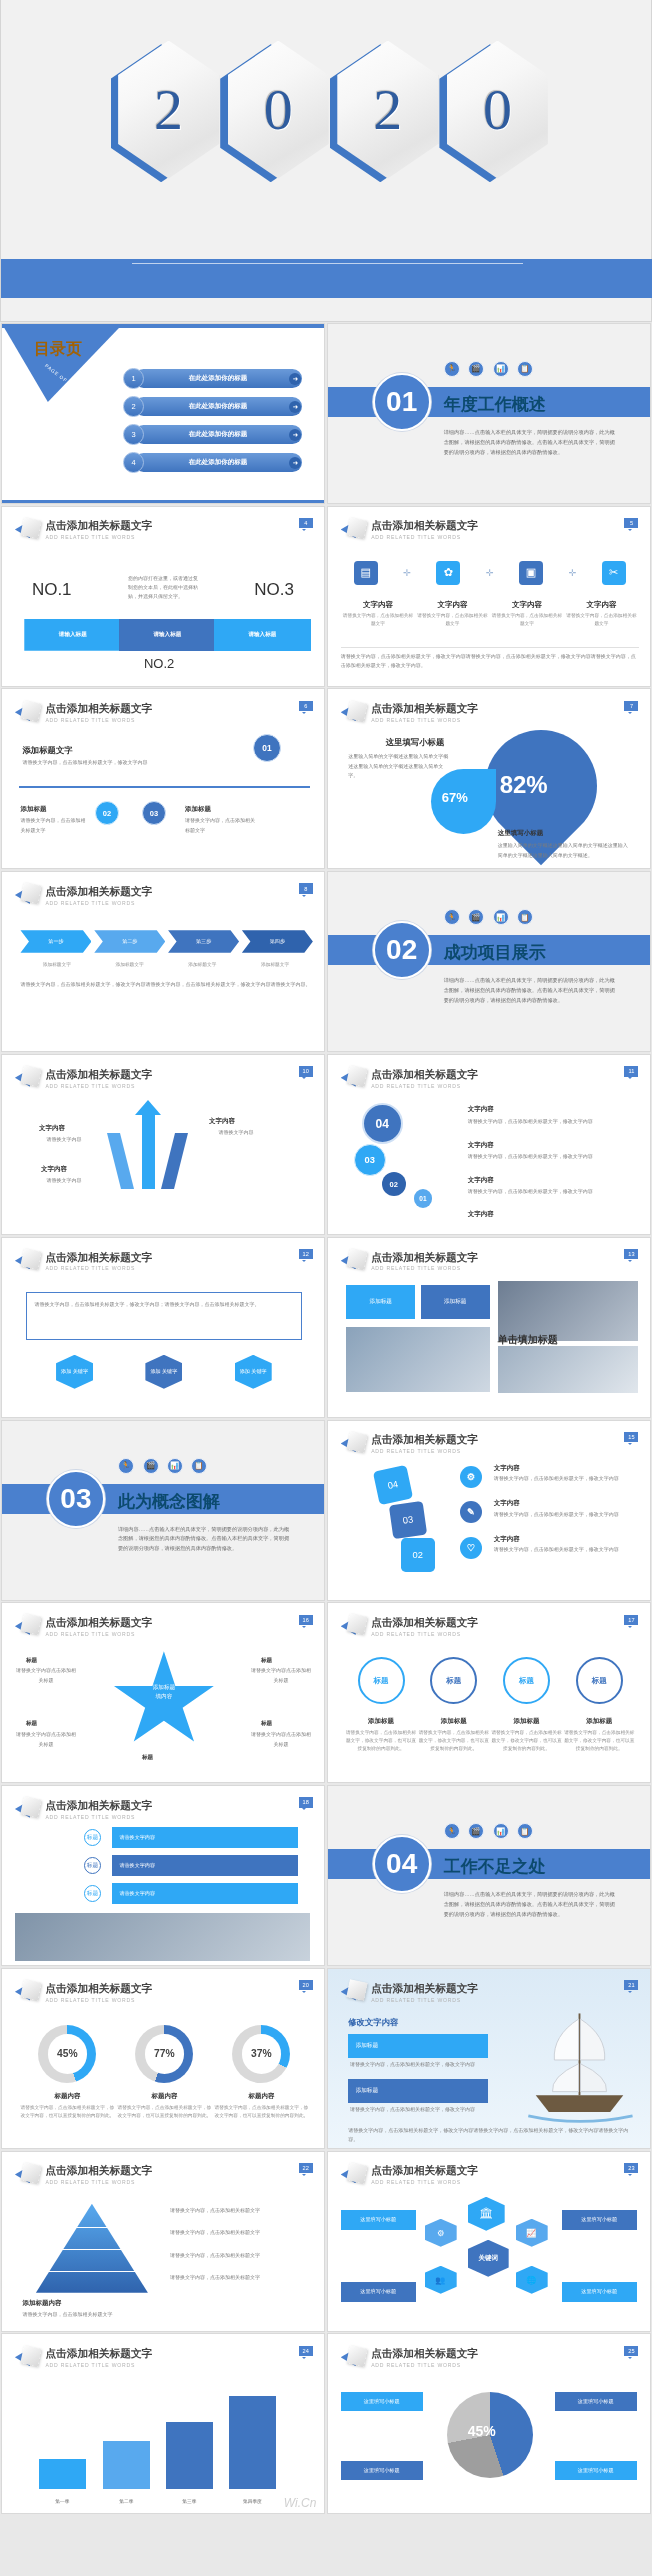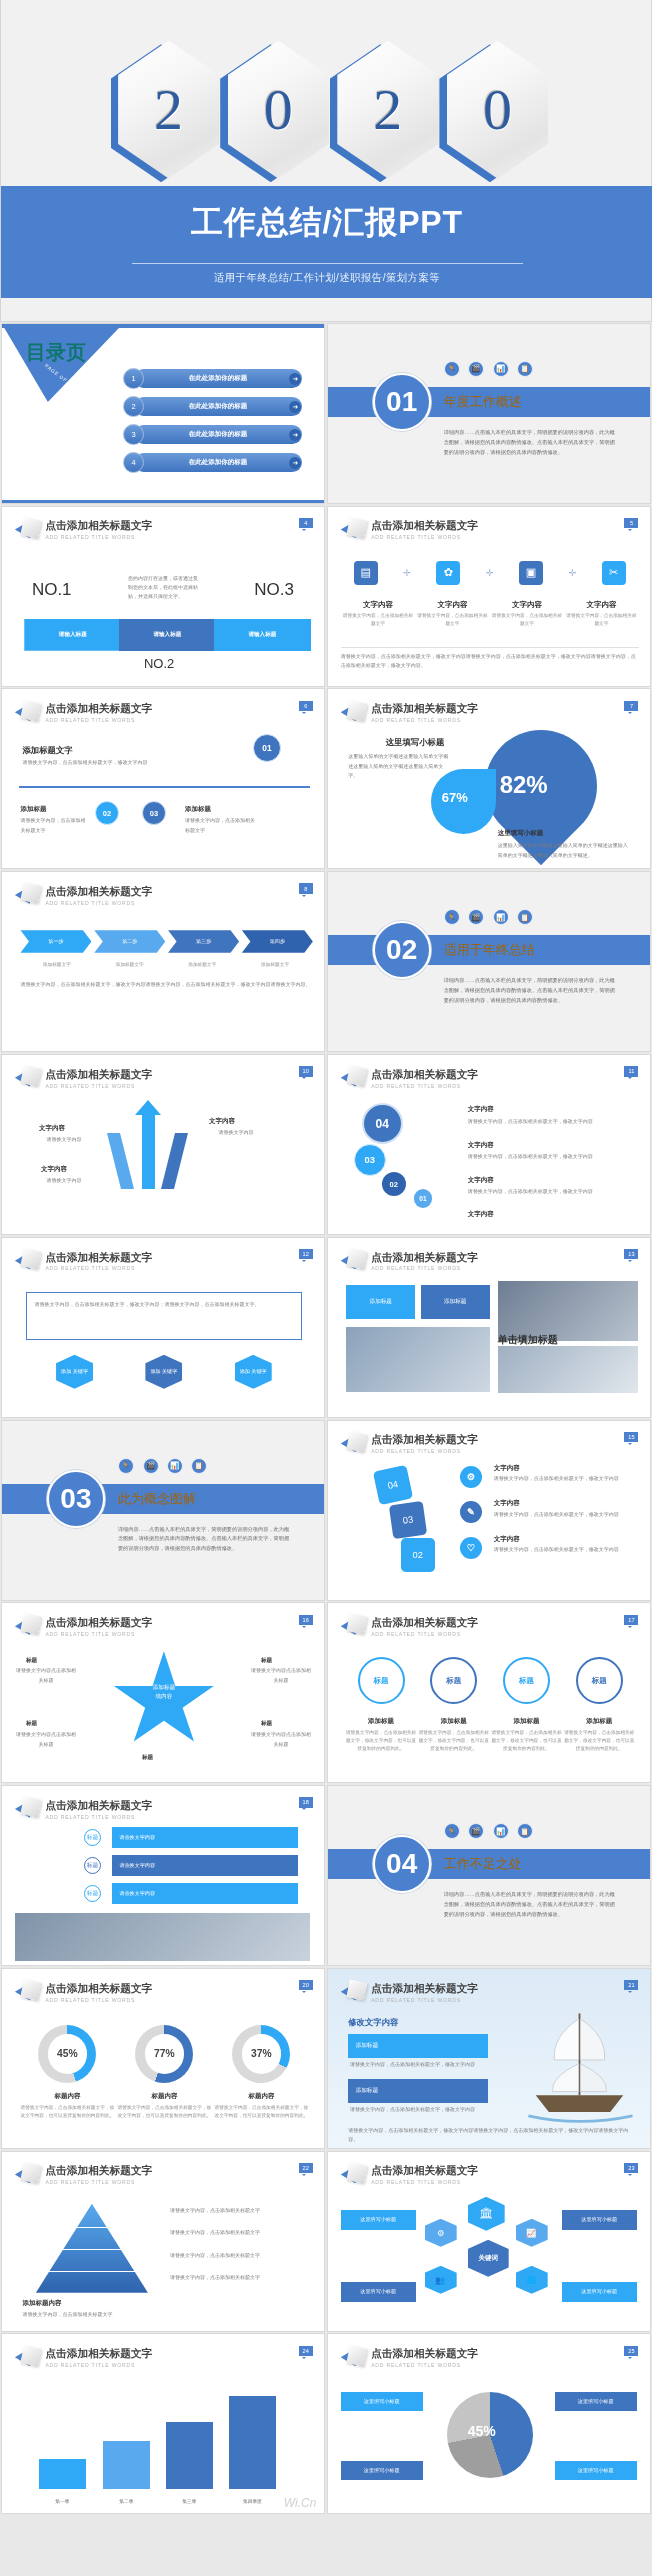--- a/index.html
+++ b/index.html
@@ -53,33 +53,33 @@
   .pgbadge:after{content:'';position:absolute;bottom:-2.8px;left:3.7px;border-left:2.8px solid transparent;border-right:2.8px solid transparent;border-top:2.8px solid #4a80ce;}
 
   
   .sec-icons { position:absolute; top:37px; left:0; width:100%; display:flex; justify-content:center; gap:8.4px;}
   .sec-ic { width:16px; height:16px; border-radius:50%; background:#4a80ce; color:#fff; font-size:7.5px;
     display:flex; align-items:center; justify-content:center; border:0.9px solid #e9eef7;}
   .sec-band { position:absolute; left:0; top:63px; width:100%; height:30px; background:#4a80ce;}
   .sec-circle { position:absolute; left:45px; top:49px; width:58px; height:58px; border-radius:50%;
     background:#4a80ce; border:2.8px solid #fff; box-shadow:0 0 0 0.9px #cfd8e6;
     display:flex; align-items:center; justify-content:center; color:#fff; font-size:28px; font-weight:bold;}
-  .sec-title { position:absolute; left:116px; top:69px; color:#a16207; font-size:13px; font-weight:normal;}
+  .sec-title { position:absolute; left:116px; top:69px; color:#0c4a6e; font-size:17px; font-weight:bold;}
   .sec-desc { position:absolute; left:116px; top:104px; width:172px; font-size:5.2px; color:#6c6c6c; line-height:1.9;}
 
   
   .bodytxt { font-size:5px; color:#7c7c7c; line-height:1.85;}
   .h3 { font-size:8.4px; font-weight:bold; color:#333; }
   .capt { font-size:7.5px; font-weight:bold; color:#333; text-align:center;}
   .capt-s { font-size:4.7px; color:#8d8d8d; text-align:center; line-height:1.7; margin-top:2.8px;}
 
   
   .toc-tri { position:absolute; left:0; top:0; width:121px; height:78px; background:#4a80ce;
      clip-path:polygon(0 0,100% 0,38% 100%); }
-  .toc-t1 { position:absolute; left:24px; top:15px; color:#0f766e; font-size:20px; font-weight:bold;}
+  .toc-t1 { position:absolute; left:32px; top:15px; color:#a16207; font-size:16px; font-weight:bold;}
   .toc-t2 { position:absolute; left:45px; top:39px; color:#fff; font-size:4.7px; letter-spacing:0.9px;
      transform:rotate(38deg); transform-origin:left top;}
   .toc-topbar{position:absolute;left:0;top:0;width:100%;height:3.7px;background:#4a80ce;}
   .toc-list { position:absolute; left:121px; top:45px; width:186px;}
   .toc-row { display:flex; align-items:center; height:20.5px; margin-bottom:7.5px; position:relative;}
   .toc-pill { position:absolute; left:11.2px; top:0; width:168px; height:19.6px; border-radius:10.3px;
     background:linear-gradient(#6a9ad9,#3f74bf); display:flex; align-items:center; justify-content:center;}
   .toc-pill span{font-size:6.5px;color:#fff;font-weight:bold;}
   .toc-num { position:absolute; left:0; top:-0.9px; width:21.4px; height:21.4px; border-radius:50%;
     background:linear-gradient(#6a9ad9,#3f74bf); border:1.4px solid #9dbbe4;
@@ -143,26 +143,22 @@
           <span class="hexnum">2</span>
         </div>
       </div>
       <div class="hexwrap">
         <div class="hexshadow"></div>
         <div class="hexface">
           <span class="hexnum">0</span>
         </div>
       </div>
     </div>
-    <div class="titleband">
-      <div class="maintitle">工作总结/汇报PPT</div>
-    </div>
     <div class="subband">
       <div class="subrule"></div>
-      <div class="subtitle">适用于年终总结/工作计划/述职报告/策划方案等</div>
     </div>
   </div>
 
   <div class="grid">
 
     <div class="slide">
       <div class="toc-topbar"></div>
       <div class="toc-tri"></div>
       <div class="toc-t1">目录页</div>
       <div class="toc-t2">PAGE OF CONTENT</div>
@@ -350,21 +346,21 @@
 
     <div class="slide grey">
       <div class="sec-icons">
         <div class="sec-ic">🏃</div>
         <div class="sec-ic">🎬</div>
         <div class="sec-ic">📊</div>
         <div class="sec-ic">📋</div>
       </div>
       <div class="sec-band"></div>
       <div class="sec-circle">02</div>
-      <div class="sec-title">适用于年终总结</div>
+      <div class="sec-title">成功项目展示</div>
       <div class="sec-desc">详细内容……点击输入本栏的具体文字，简明扼要的说明分项内容，此为概念图解，请根据您的具体内容酌情修改。点击输入本栏的具体文字，简明扼要的说明分项内容，请根据您的具体内容酌情修改。</div>
     </div>
 
     <div class="slide">
       <div class="sh">
         <div class="sh-mark"></div>
         <div>
           <div class="sh-t1">点击添加相关标题文字</div>
           <div class="sh-t2">ADD RELATED TITLE WORDS</div>
         </div>

